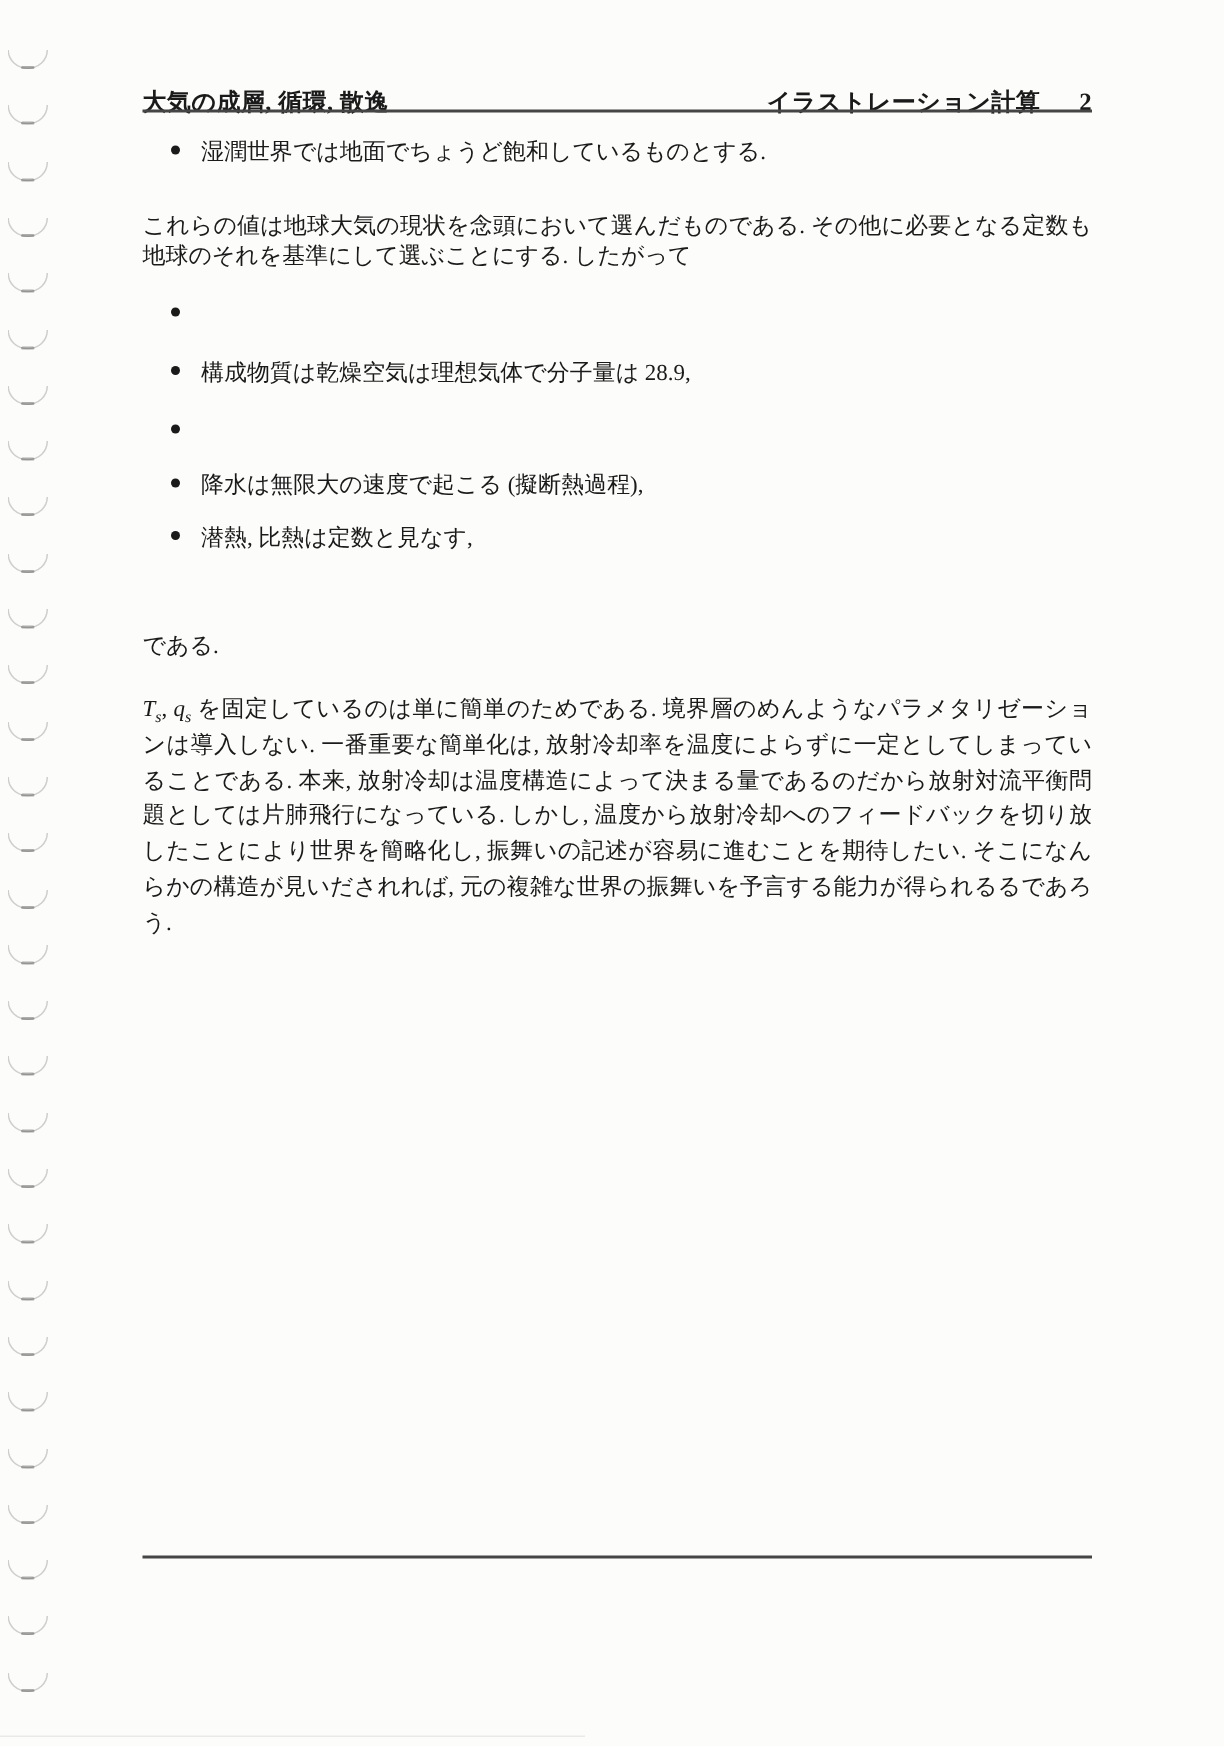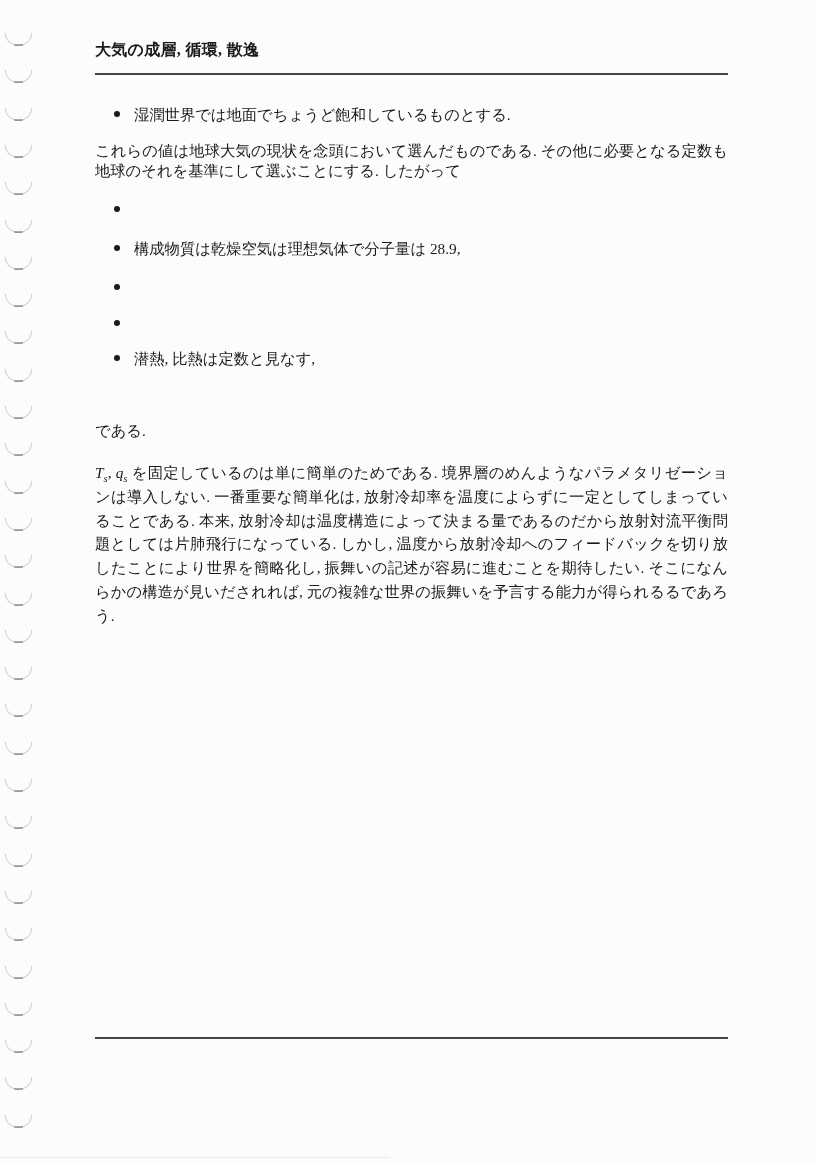--- a/index.html
+++ b/index.html
@@ -28,21 +28,21 @@
     border-radius:0 0 14px 14px / 0 0 13px 13px;
   }
   .hole::after{
     content:"";position:absolute;left:8px;bottom:-1px;width:9px;height:2px;
     background:rgba(80,80,80,.45);border-radius:2px;
   }
   .scan-edge{position:absolute;left:0;top:1157px;width:390px;height:1px;background:rgba(0,0,0,.07);}
 
   
   .header-row{
-    position:absolute;left:95px;top:40px;width:633px;
+    position:absolute;left:95px;top:58px;width:633px;
     display:flex;justify-content:space-between;align-items:center;
     font-weight:bold;font-size:16px;letter-spacing:.3px;
   }
   .page-number{margin-left:26px;font-size:16.5px;}
   .rule{position:absolute;left:95px;width:633px;height:2px;background:var(--rule);}
   .header-rule{top:73px;}
   .footer-rule{top:1037px;}
   .footer-row{
     position:absolute;left:95px;top:1046px;width:633px;
     display:flex;justify-content:space-between;align-items:baseline;
@@ -105,40 +105,43 @@
       <div class="hole" style="top: 965.5px;"></div>
       <div class="hole" style="top: 1002.8px;"></div>
       <div class="hole" style="top: 1040.1px;"></div>
       <div class="hole" style="top: 1077.4px;"></div>
       <div class="hole" style="top: 1114.7px;"></div>
     </div>
   <div class="scan-edge"></div>
 
   <div class="header-row">
     <span>大気の成層, 循環, 散逸</span>
+    <span>
+      <span>イラストレーション計算</span><span class="page-number">2</span>
+    </span>
   </div>
   <div class="rule header-rule"></div>
 
-  <div class="list-item body-text" style="top:103px;">
+  <div class="list-item body-text" style="top:90px;">
     <span class="bullet"></span><span>湿潤世界では地面でちょうど飽和しているものとする.</span>
   </div>
 
   <div class="para para-1 body-text">これらの値は地球大気の現状を念頭において選んだものである. その他に必要となる定数も地球のそれを基準にして選ぶことにする. したがって</div>
 
   <div class="list-item body-text" style="top:198px;">
     <span class="bullet"></span>
   </div>
   <div class="list-item body-text" style="top:237px;">
     <span class="bullet"></span><span><span>構成物質は乾燥空気は理想気体で分子量は 28.9,</span></span>
   </div>
   <div class="list-item body-text" style="top:276px;">
     <span class="bullet"></span>
   </div>
   <div class="list-item body-text" style="top:312px;">
-    <span class="bullet"></span>
+    <span class="bullet"></span><span><span>降水は無限大の速度で起こる (擬断熱過程),</span></span>
   </div>
   <div class="list-item body-text" style="top:347px;">
     <span class="bullet"></span><span><span>潜熱, 比熱は定数と見なす,</span></span>
   </div>
 
   <div class="closing-line body-text">である.</div>
 
   <div class="para para-2 body-text"><i>T</i><sub>s</sub><span>, </span><i>q</i><sub>s</sub><span> を固定しているのは単に簡単のためである. 境界層のめんようなパラメタリゼーションは導入しない. 一番重要な簡単化は, 放射冷却率を温度によらずに一定としてしまっていることである. 本来, 放射冷却は温度構造によって決まる量であるのだから放射対流平衡問題としては片肺飛行になっている. しかし, 温度から放射冷却へのフィードバックを切り放したことにより世界を簡略化し, 振舞いの記述が容易に進むことを期待したい. そこになんらかの構造が見いだされれば, 元の複雑な世界の振舞いを予言する能力が得られるるであろう.</span></div>
 
   <div class="rule footer-rule"></div>

